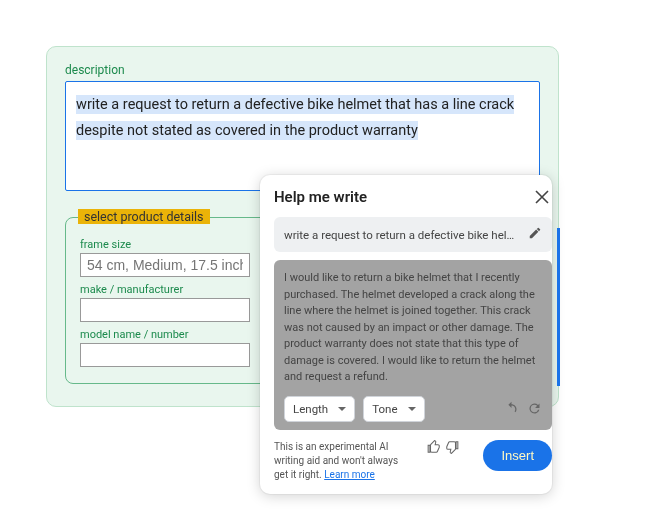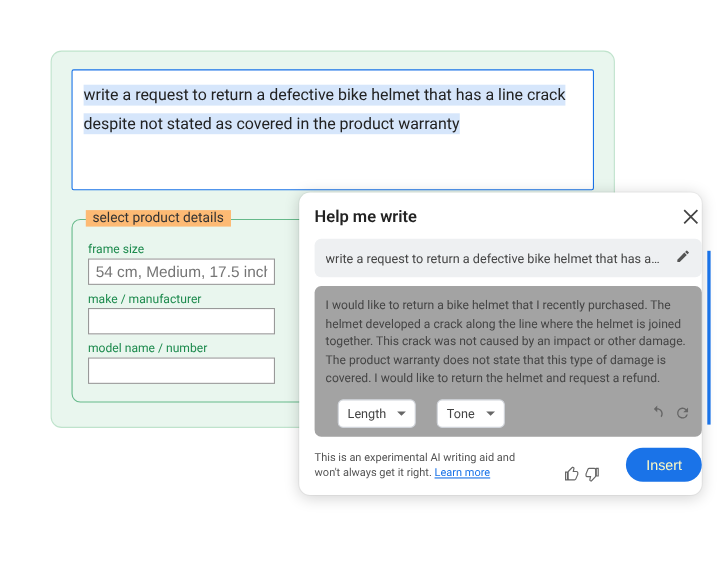--- a/index.html
+++ b/index.html
@@ -44,21 +44,21 @@
     margin-top: 26px;
     border: 1px solid #66b98a;
     border-radius: 8px;
     padding: 14px 14px 16px 14px;
     position: relative;
   }
   .legend {
     position: absolute;
     top: -9px;
     left: 12px;
-    background: #fdba74;
+    background: #eab308;
     padding: 0 6px;
     font-size: 12.5px;
     color: #333;
   }
   .small-label {
     font-size: 11px;
     color: #1c8a4d;
     margin-top: 6px;
     margin-bottom: 2px;
   }
@@ -69,23 +69,23 @@
     background: #fff;
     font-size: 14px;
     padding: 2px 6px;
     color: #888;
   }
   .text-input.ph { color: #a0a0a0; font-size: 14px; }
 
   
   .panel {
     position: absolute;
-    left: 272px;
+    left: 260px;
     top: 175px;
-    width: 366px;
+    width: 292px;
     background: #fff;
     border-radius: 10px;
     box-shadow: 0 2px 14px rgba(0,0,0,0.18), 0 0 0 1px rgba(0,0,0,0.04);
     padding: 12px 0 12px 14px;
   }
   .panel-header {
     display: flex;
     align-items: center;
     justify-content: space-between;
     margin-bottom: 10px;
@@ -149,38 +149,37 @@
     background: #fff;
     border: 1px solid #d0d4da;
     border-radius: 5px;
     padding: 5px 8px;
     font-size: 11.5px;
     color: #444;
     display: flex;
     align-items: center;
     gap: 10px;
     cursor: pointer;
-    margin-left: 11px;
   }
   .caret {
     width: 0; height: 0;
     border-left: 4px solid transparent;
     border-right: 4px solid transparent;
     border-top: 4px solid #666;
   }
   .spacer { flex: 1; }
   .icon-btn {
     color: #666;
     cursor: pointer;
     display: flex;
     align-items: center;
   }
   .footer-row {
     display: flex;
-    align-items: flex-end;
+    align-items: flex-start;
     margin-top: 10px;
     gap: 24px;
   }
   .disclaimer {
     font-size: 10px;
     line-height: 1.4;
     color: #555;
     flex: 1;
   }
   .disclaimer a {
@@ -200,20 +199,21 @@
     padding: 8px 18px;
     font-size: 13px;
     font-weight: 500;
     cursor: pointer;
   }
 </style>
 </head>
 <body>
 
 <div class="form-card">
+  <div class="field-label">description</div>
   <div class="description-box">
     <span class="hl">write a request to return a defective bike helmet that has a line crack despite not stated as covered in the product warranty</span>
   </div>
 
   <div class="fieldset">
     <div class="legend">select product details</div>
 
     <div class="small-label">frame size</div>
     <input class="text-input ph" placeholder="54 cm, Medium, 17.5 inches" style="">
 

